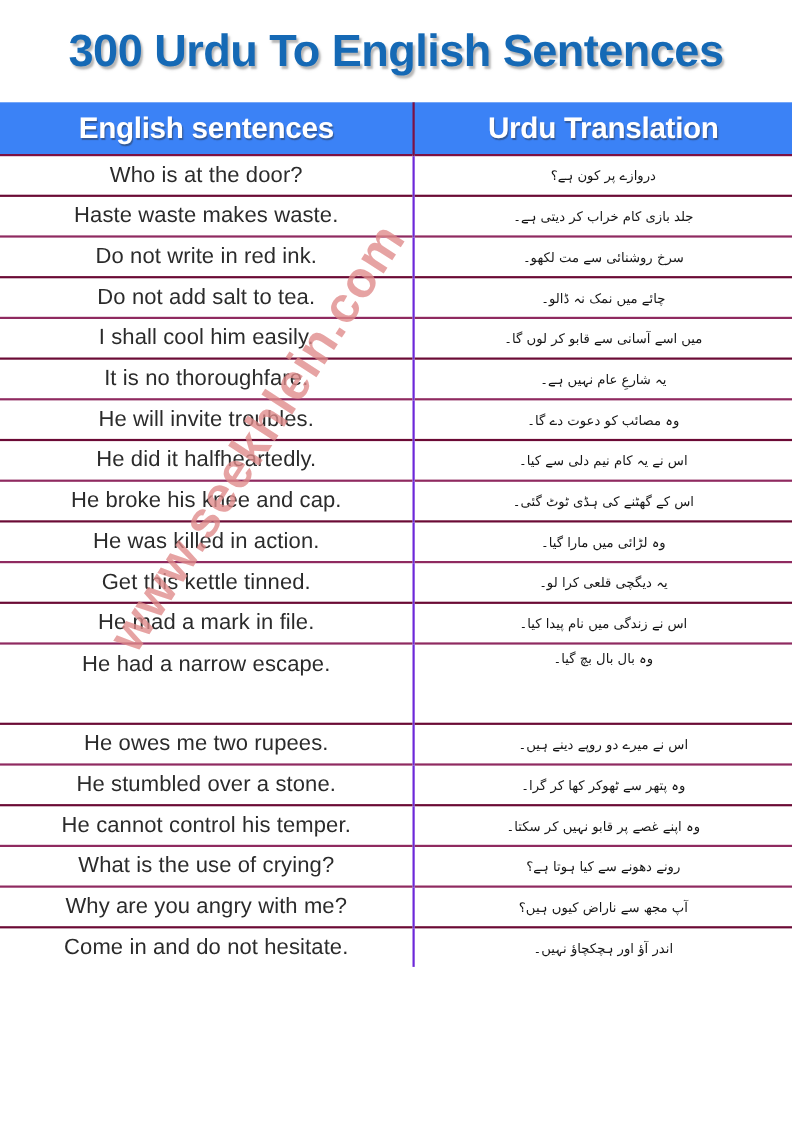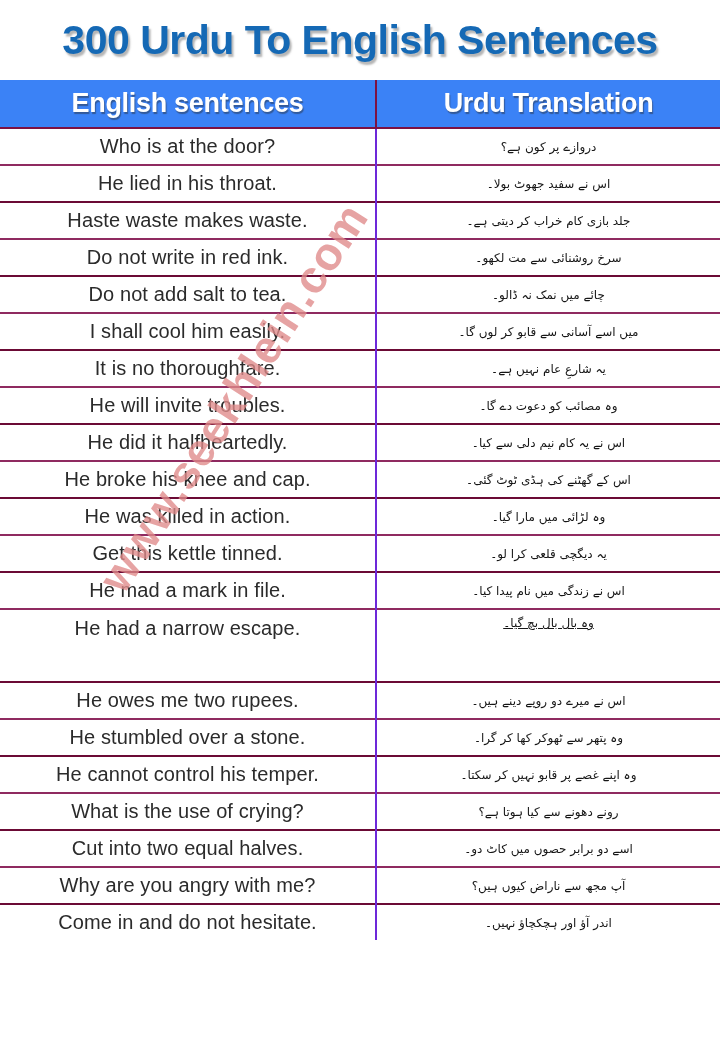--- a/index.html
+++ b/index.html
@@ -10,21 +10,21 @@
   body {
     width: 720px;
     height: 1040px;
     overflow: hidden;
     font-family: "Liberation Sans", sans-serif;
     position: relative;
   }
 
   
   #title-bar {
-    height: 80px;
+    height: 93px;
     display: flex;
     align-items: center;
     justify-content: center;
     background: #ffffff;
   }
   #page-title {
     font-family: "Liberation Sans", sans-serif;
     font-size: 41px;
     font-weight: bold;
     letter-spacing: -0.5px;
@@ -83,21 +83,21 @@
     line-height: 1.5;
   }
   
   tbody tr.alt td { border-top-color: #8f2a60; }
 
   tbody tr.tall td {
     height: 64px;
     vertical-align: top;
     padding-top: 7px;
   }
-  tbody tr.tall td.ur-cell { padding-top: 4px; text-decoration: underline; }
+  tbody tr.tall td.ur-cell { padding-top: 4px; }
 
   tbody tr:first-child td { border-top: 2px solid #7d1143; }
 
   
   #watermark {
     position: absolute;
     left: 0;
     top: 0;
     width: 720px;
     height: 1040px;
@@ -135,24 +135,20 @@
     <tr>
       <th class="th-en">English sentences</th>
       <th class="th-ur">Urdu Translation</th>
     </tr>
   </thead>
   <tbody id="table-body">
       <tr>
         <td class="en-cell">Who is at the door?</td>
         <td class="ur-cell">دروازے پر کون ہے؟</td>
       </tr>
-      <tr class="alt">
-        <td class="en-cell">He lied in his throat.</td>
-        <td class="ur-cell">اس نے سفید جھوٹ بولا۔</td>
-      </tr>
       <tr>
         <td class="en-cell">Haste waste makes waste.</td>
         <td class="ur-cell">جلد بازی کام خراب کر دیتی ہے۔</td>
       </tr>
       <tr class="alt">
         <td class="en-cell">Do not write in red ink.</td>
         <td class="ur-cell">سرخ روشنائی سے مت لکھو۔</td>
       </tr>
       <tr>
         <td class="en-cell">Do not add salt to tea.</td>
@@ -203,24 +199,20 @@
         <td class="ur-cell">وہ پتھر سے ٹھوکر کھا کر گرا۔</td>
       </tr>
       <tr>
         <td class="en-cell">He cannot control his temper.</td>
         <td class="ur-cell">وہ اپنے غصے پر قابو نہیں کر سکتا۔</td>
       </tr>
       <tr class="alt">
         <td class="en-cell">What is the use of crying?</td>
         <td class="ur-cell">رونے دھونے سے کیا ہوتا ہے؟</td>
       </tr>
-      <tr>
-        <td class="en-cell">Cut into two equal halves.</td>
-        <td class="ur-cell">اسے دو برابر حصوں میں کاٹ دو۔</td>
-      </tr>
       <tr class="alt">
         <td class="en-cell">Why are you angry with me?</td>
         <td class="ur-cell">آپ مجھ سے ناراض کیوں ہیں؟</td>
       </tr>
       <tr>
         <td class="en-cell">Come in and do not hesitate.</td>
         <td class="ur-cell">اندر آؤ اور ہچکچاؤ نہیں۔</td>
       </tr>
     </tbody>
 </table>

